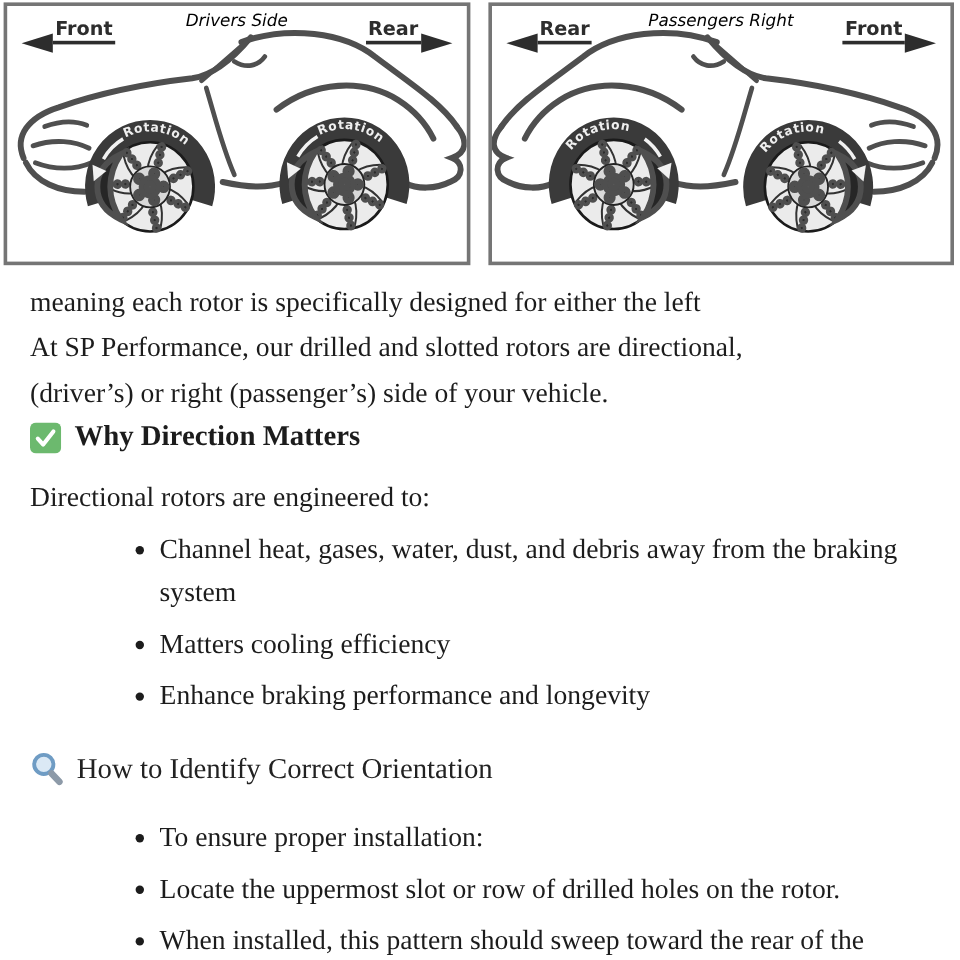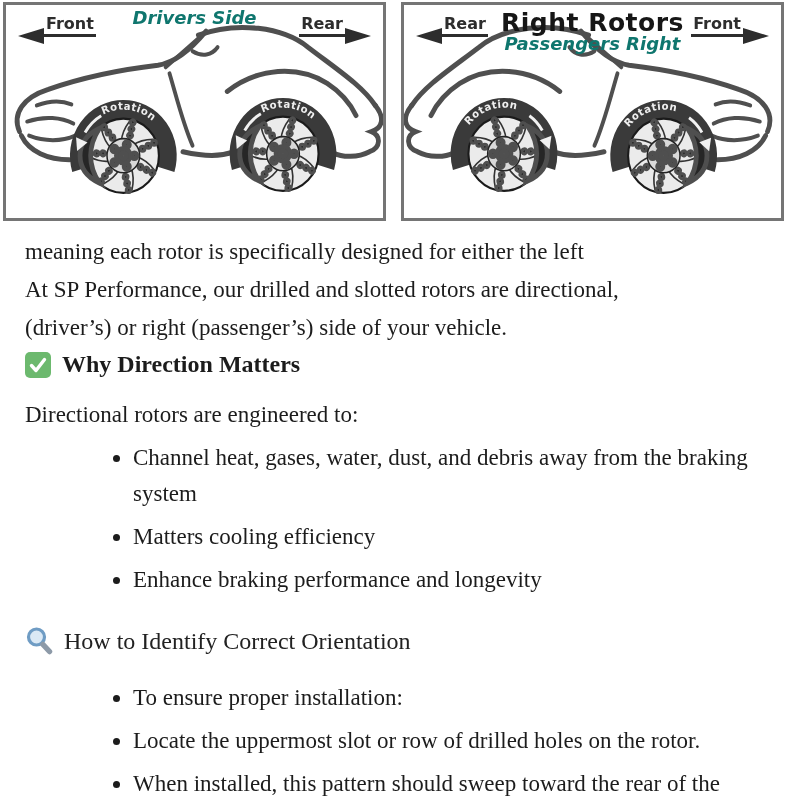--- a/index.html
+++ b/index.html
@@ -3,27 +3,27 @@
 <meta charset="utf-8">
 <style>
   * { box-sizing: border-box; }
   html,body { margin:0; padding:0; }
   body {
     width:800px; height:800px; background:#ffffff; overflow:hidden;
     font-family:"Liberation Serif", serif; color:#1c1c1c;
   }
 
   
-  .diagram { display:flex; gap:15px; margin:2px 16px 0 3px; height:219px; }
+  .diagram { display:flex; gap:15px; margin:2px 5px 0 3px; height:219px; }
   .panel { flex:1; position:relative; border:3px solid #757575; background:#fff; overflow:hidden; }
   .panel svg.art { position:absolute; left:0; top:0; width:100%; height:100%; }
   .panel-head { position:absolute; left:0; right:0; top:5px; text-align:center; z-index:2;
                 font-family:"DejaVu Sans", sans-serif; pointer-events:none; }
   .panel-title { font-size:25px; font-weight:bold; line-height:26px; color:#161616; letter-spacing:0.5px; }
-  .panel-sub { font-size:18px; font-weight:bold; font-style:italic; line-height:16px; color:#0f766e; }
+  .panel-sub { font-size:14px; font-weight:normal; font-style:italic; line-height:16px; color:#000000; }
   .edge-label { position:absolute; top:10px; z-index:3; display:flex; align-items:flex-end;
                 font-family:"DejaVu Sans", sans-serif; font-weight:bold; font-size:16px; color:#2d2d2d; }
   .edge-label.left-side { left:12px; }
   .edge-label.right-side { right:12px; }
   .edge-text { border-bottom:3px solid #2d2d2d; padding:0 2px 1px 2px; line-height:18px; }
   .tri { width:0; height:0; border-top:8px solid transparent; border-bottom:8px solid transparent; margin-bottom:-7px; }
   .tri.point-left  { border-right:26px solid #2d2d2d; }
   .tri.point-right { border-left:26px solid #2d2d2d; }
 
   
@@ -136,21 +136,20 @@
   <div class="panel">
     <div class="edge-label left-side">
       <span class="tri point-left"></span>
       <span class="edge-text">Rear</span>
     </div>
     <div class="edge-label right-side">
       <span class="edge-text">Front</span>
       <span class="tri point-right"></span>
     </div>
     <div class="panel-head">
-      <div class="panel-title">Right Rotors</div>
       <div class="panel-sub">Passengers Right</div>
     </div>
     <svg class="art" viewBox="0 0 392 212" preserveAspectRatio="none">
       <use href="#car" transform="translate(392,0) scale(-1,1)"></use>
       <g font-family="DejaVu Sans, sans-serif">
         <path id="rp-ra" d="M 59.6,136.1 A 46 46 0 0 1 143.8,125" fill="none"></path>
         <path d="M 130.4,110.3 A 46 46 0 0 1 143.8,125" stroke="#f1f1f1" stroke-width="3" fill="none"></path>
         <polygon points="0,-6.5 0,6.5 12,0" fill="#f1f1f1" transform="translate(147.2,132.3) rotate(70)"></polygon>
         <text font-size="10.5" font-weight="bold" fill="#efefef" letter-spacing="0.6"><textPath href="#rp-ra" startOffset="18">Rotation</textPath></text>
         <path id="rp-rb" d="M 225.6,138.1 A 46 46 0 0 1 309.8,127" fill="none"></path>

